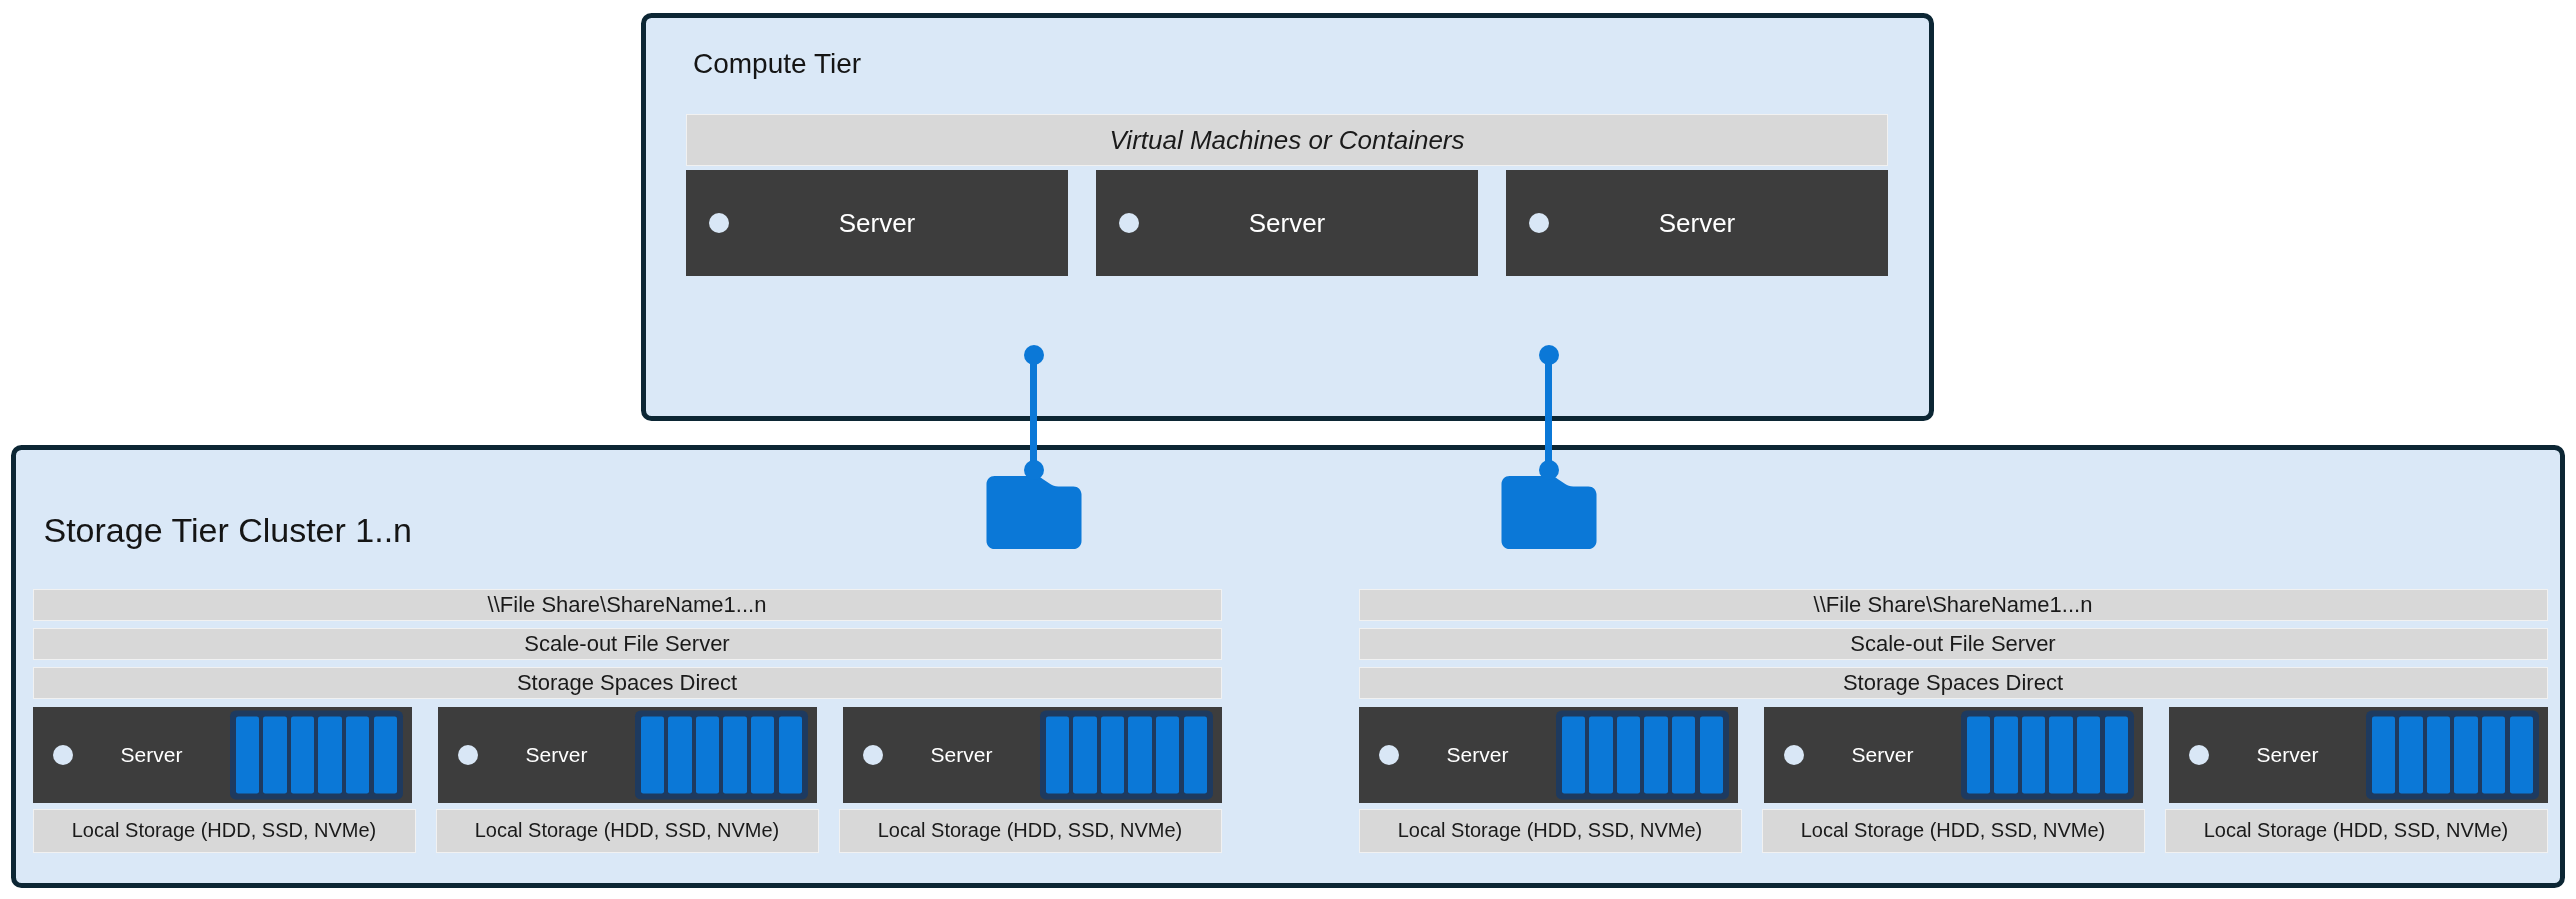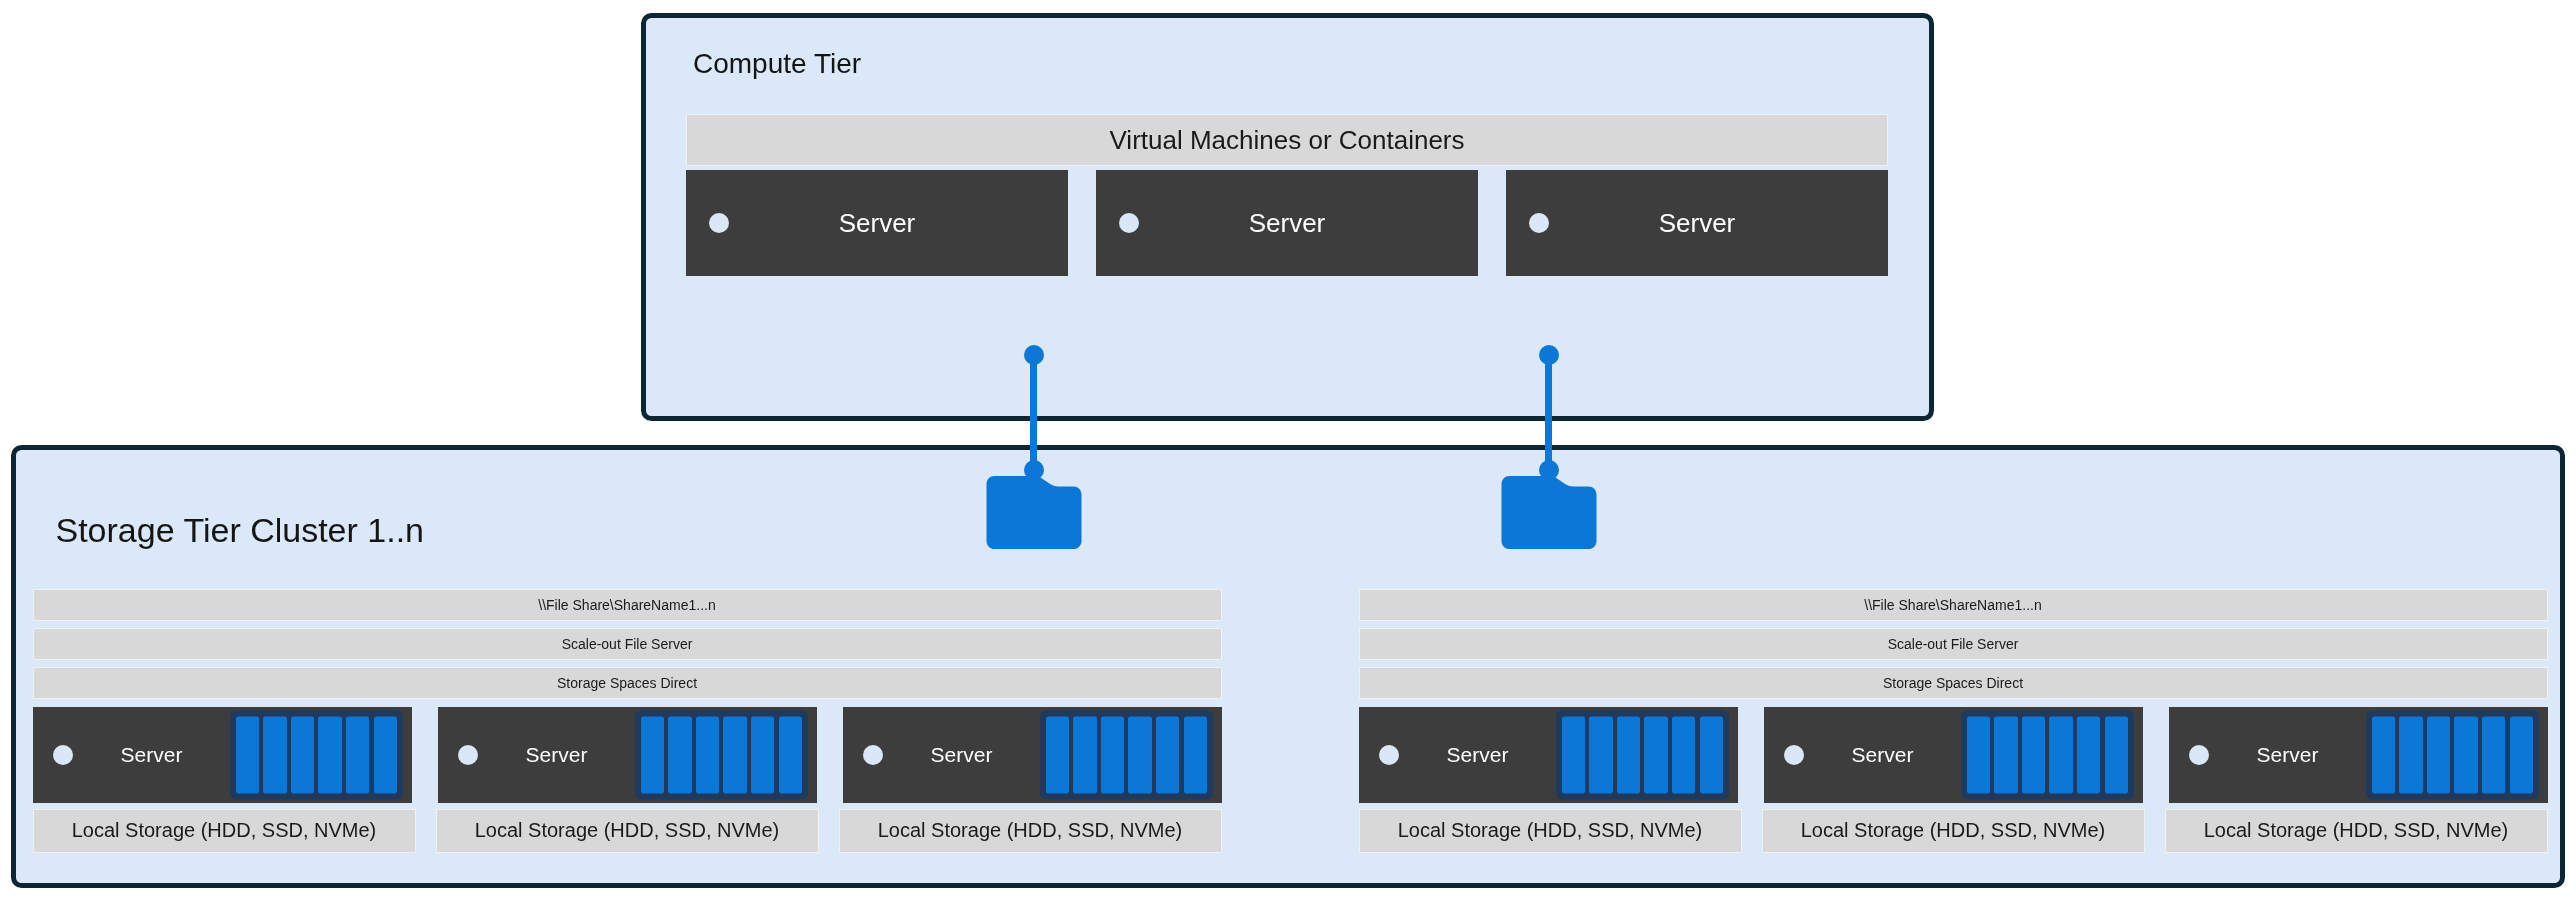--- a/index.html
+++ b/index.html
@@ -9,40 +9,40 @@
   }
   
   .tier-box{
     position:absolute;background:#dae8f7;border:5.8px solid #0c2634;border-radius:10.5px;
     box-sizing:border-box;
   }
   #compute-box{left:641px;top:13.4px;width:1293px;height:408px;}
   #storage-box{left:10.5px;top:445px;width:2554px;height:443px;}
   .tier-title{position:absolute;white-space:nowrap;color:#151515;}
   #compute-title{left:47px;top:30px;font-size:28px;}
-  #storage-title{left:40px;top:61px;font-size:34px;}
+  #storage-title{left:28px;top:61px;font-size:34px;}
   
   .gray-bar{
     background:#d8d8d8;border:1.2px solid rgba(255,255,255,.65);box-sizing:border-box;
     display:flex;align-items:center;justify-content:center;white-space:nowrap;
   }
   
-  .c-bar{position:absolute;left:40px;width:1202px;height:52px;font-size:26px;}
+  .c-bar{position:absolute;left:40px;width:1202px;height:52px;font-size:26px;font-style:italic;}
   #compute-vm-bar{top:96px;}
   #compute-cluster-bar{top:262px;height:52px;}
   .c-server-row{position:absolute;left:40px;top:152px;width:1202px;height:106px;display:flex;gap:28px;}
   .c-server{flex:1;background:#3d3d3d;position:relative;display:flex;align-items:center;justify-content:center;}
   .c-server .label{color:#ffffff;font-size:26px;}
   .dot{position:absolute;border-radius:50%;background:#d9e7f6;width:20px;height:20px;top:50%;transform:translateY(-50%);}
   .c-server .dot{left:23px;}
   
   .s-group{position:absolute;top:139px;width:1189px;}
   #s-group-1{left:17px;}
   #s-group-2{left:1343px;}
-  .s-bar{height:32px;margin-bottom:7px;font-size:14px;text-align:center;}
+  .s-bar{height:32px;margin-bottom:7px;font-size:22px;text-align:center;}
   .s-bar.last{margin-bottom:8.2px;}
   .s-server-row{display:flex;gap:26px;height:96px;margin-bottom:5.8px;}
   .s-server{flex:1;background:#3d3d3d;position:relative;}
   .s-server .dot{left:20.4px;}
   .s-server .label{
     position:absolute;left:41px;width:156px;top:50%;transform:translateY(-50%);
     text-align:center;color:#ffffff;font-size:21px;
   }
   .disk-array{
     position:absolute;right:8.7px;top:50%;transform:translateY(-50%);

